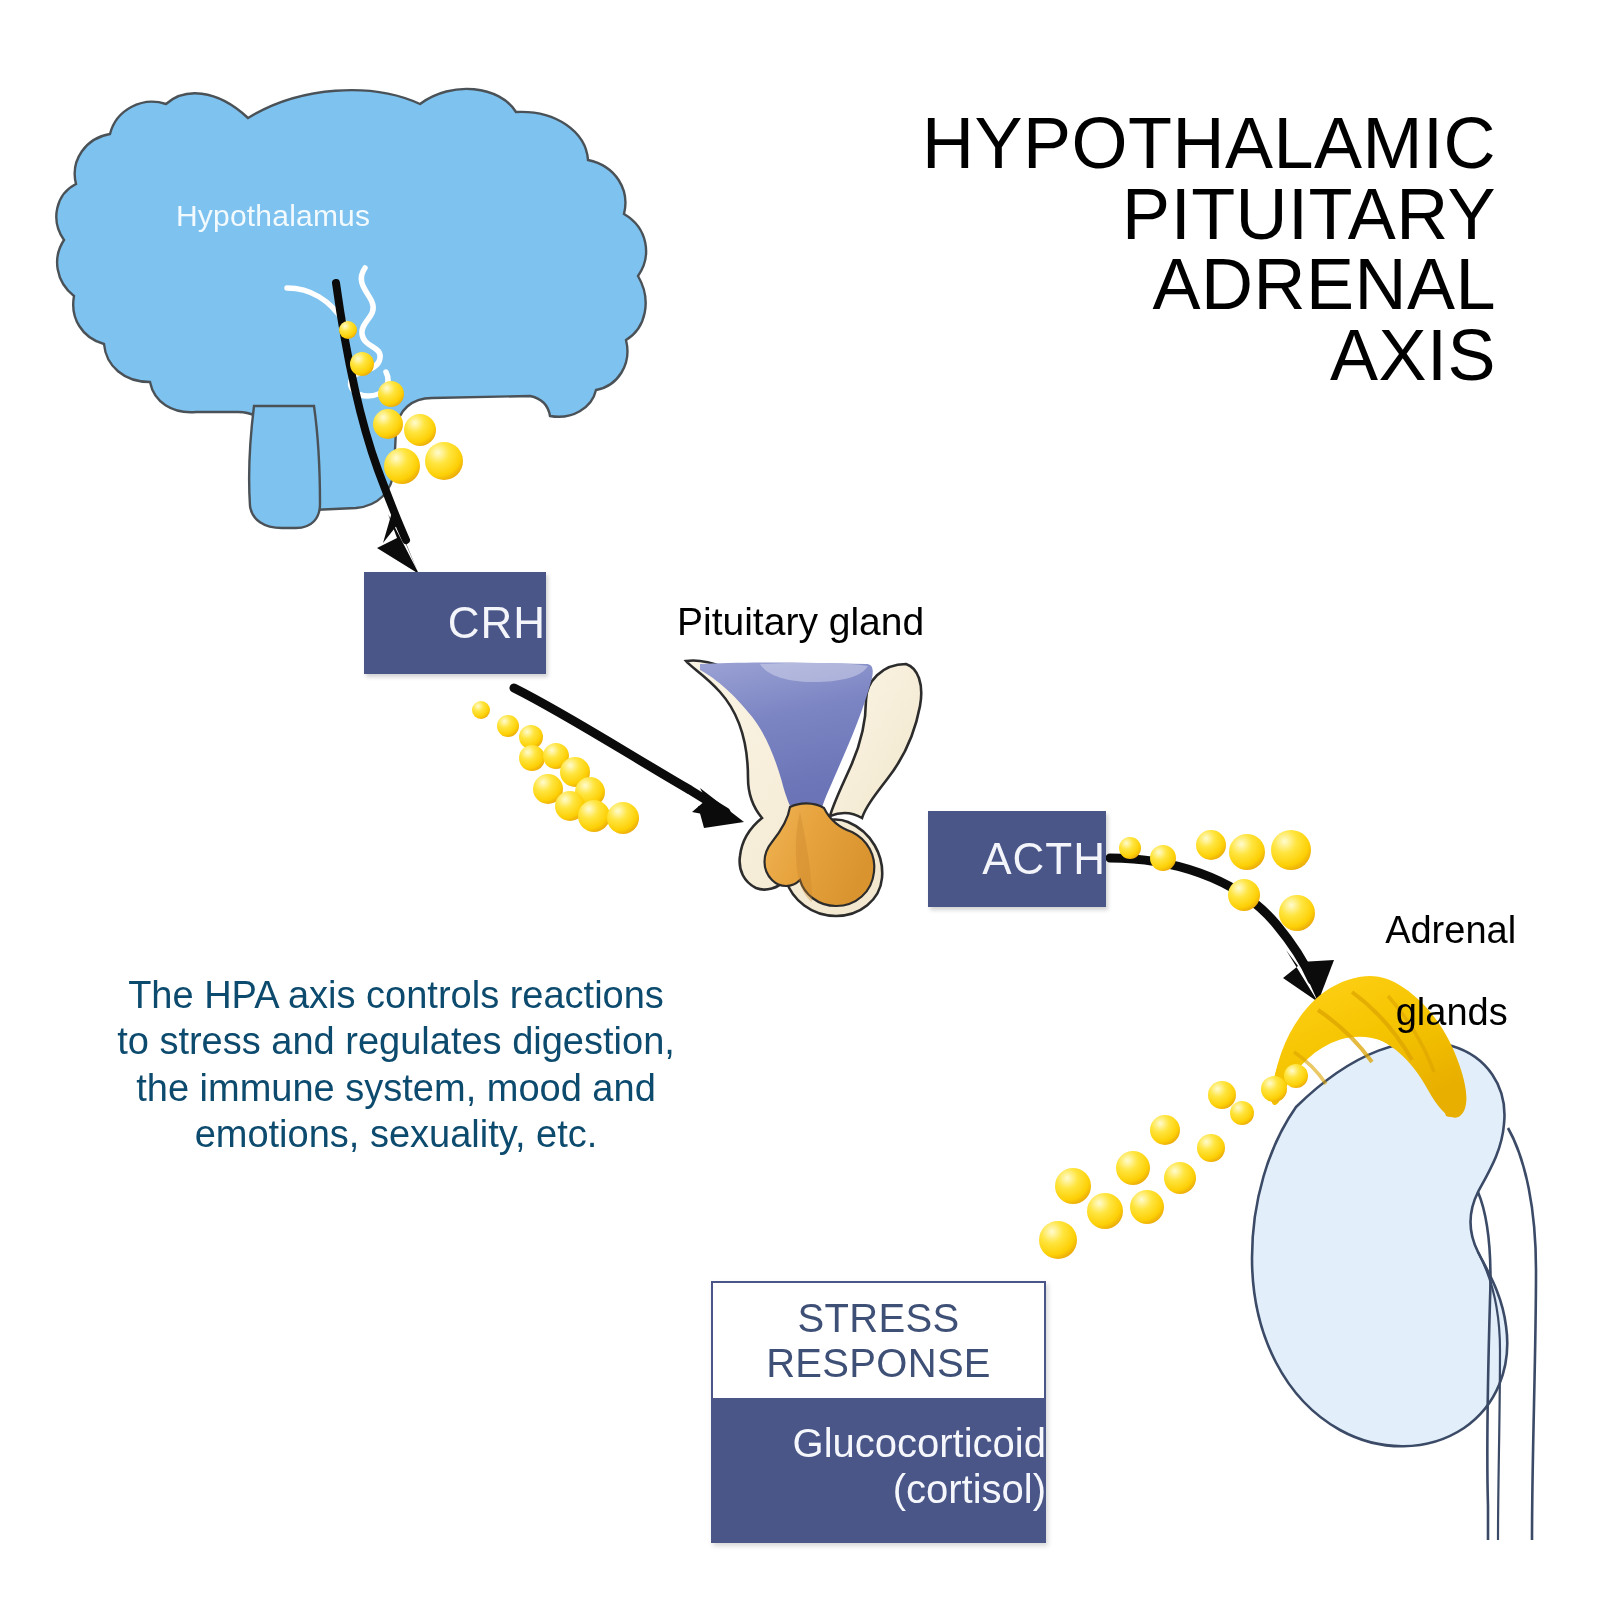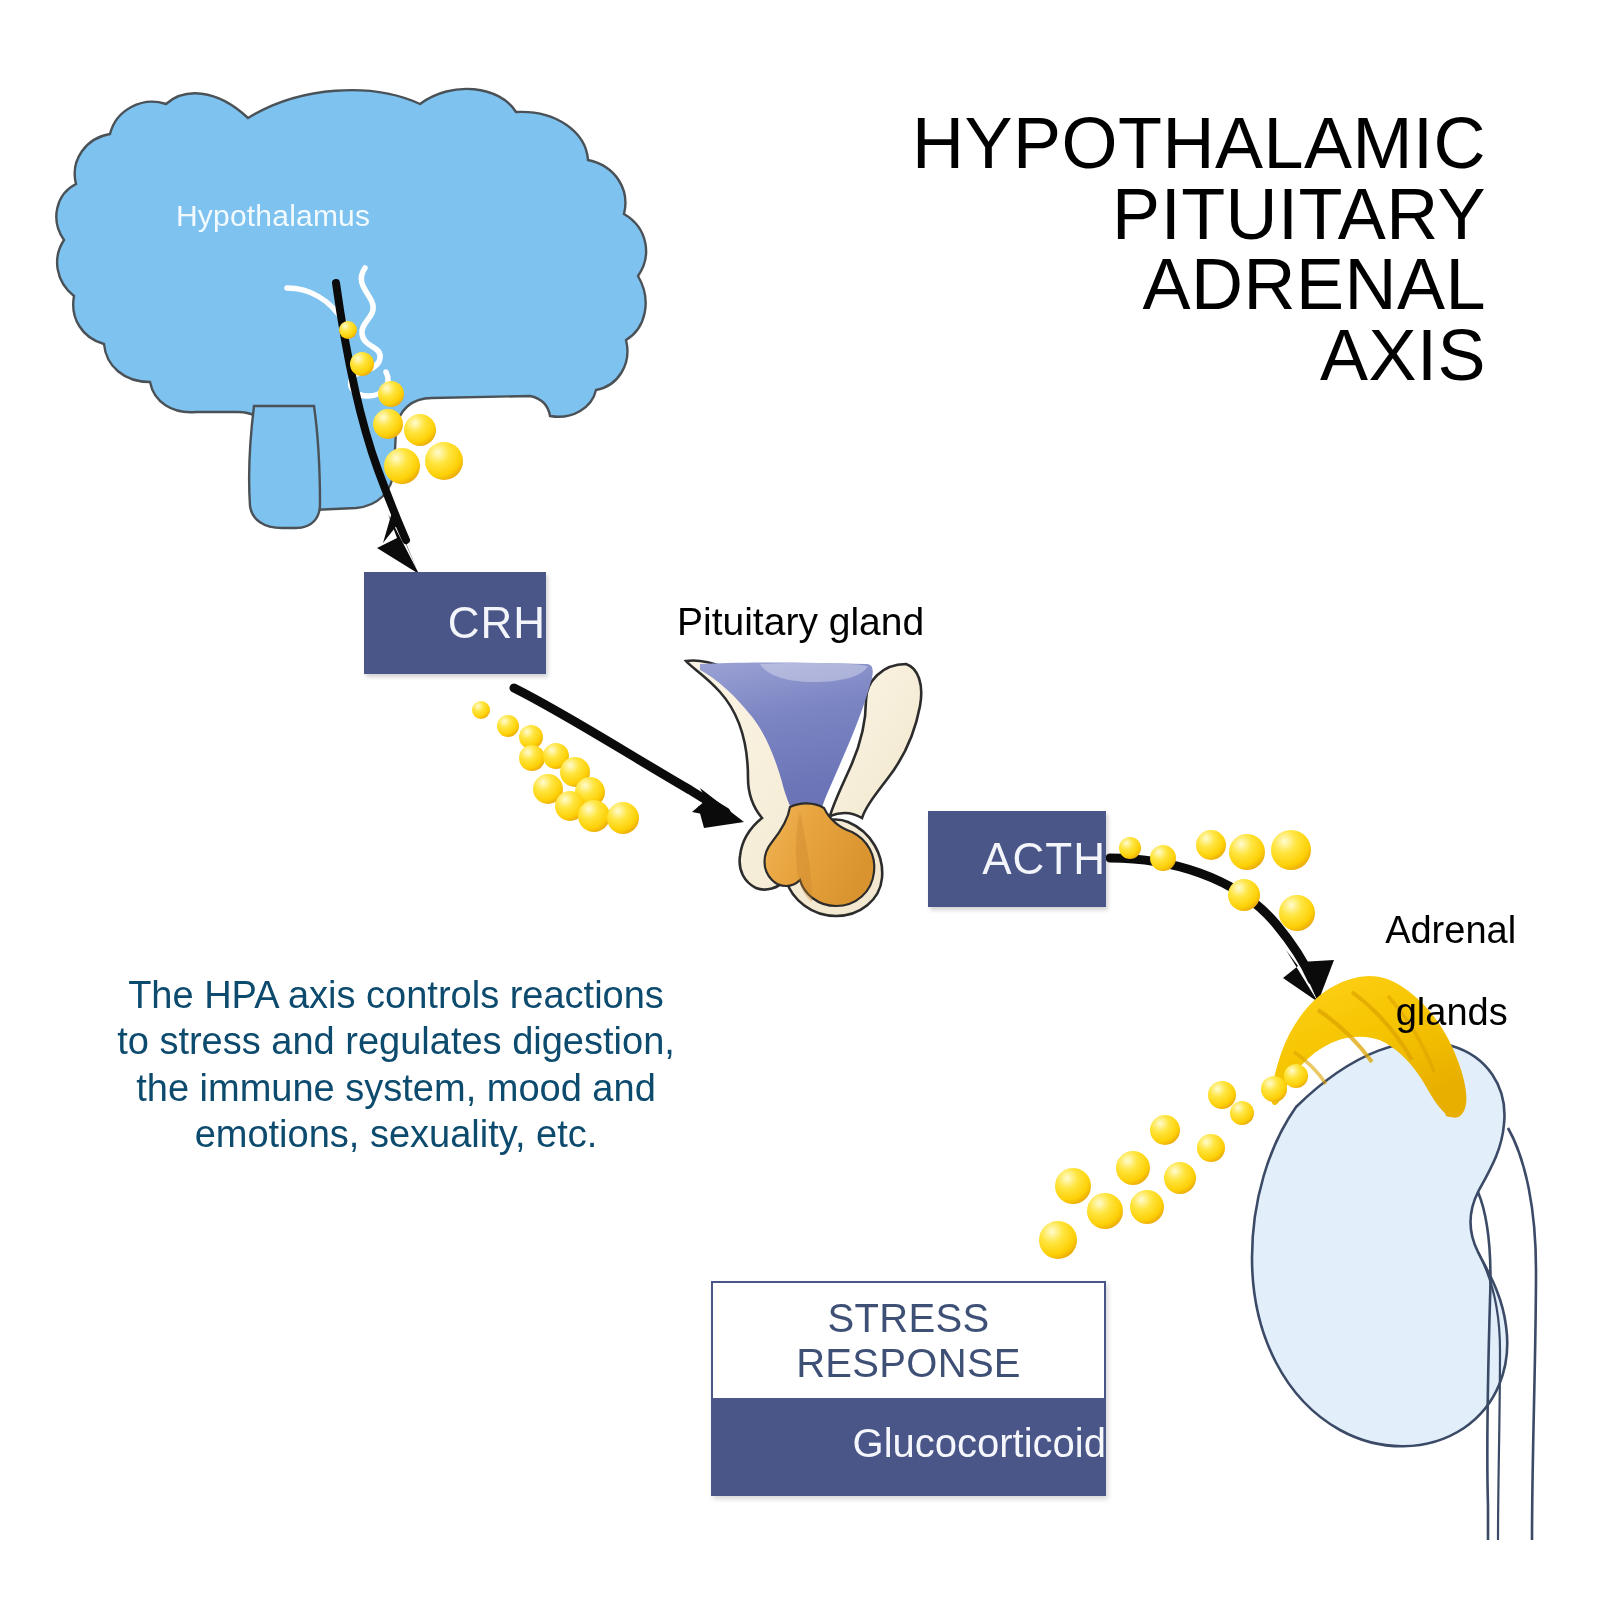--- a/index.html
+++ b/index.html
@@ -24,21 +24,21 @@
   #art {
     position: absolute;
     left: 0; top: 0;
     width: 1600px;
     height: 1600px;
   }
 
   
   .title-block {
     position: absolute;
-    right: 114px;
+    right: 104px;
     top: 108px;
     width: 760px;
     text-align: right;
     line-height: 0.98;
   }
   .title-line {
     display: block;
     font-size: 72px;
     letter-spacing: 0.5px;
     color: #000000;
@@ -110,21 +110,21 @@
     font-size: 38px;
     line-height: 1.22;
   }
   #description .dline { display: block; white-space: nowrap; }
 
   
   #stress-panel {
     position: absolute;
     left: 711px;
     top: 1281px;
-    width: 395px;
+    width: 335px;
     box-shadow: 2px 3px 5px rgba(0,0,0,0.16);
   }
   #stress-header {
     background: #ffffff;
     border: 2px solid #4a5687;
     border-bottom: none;
     color: #3f5077;
     font-size: 40px;
     text-align: center;
     padding: 13px 0 12px 0;
@@ -431,16 +431,17 @@
     <span class="dline">The HPA axis controls reactions</span>
     <span class="dline">to stress and regulates digestion,</span>
     <span class="dline">the immune system, mood and</span>
     <span class="dline">emotions, sexuality, etc.</span>
   </div>
 
   <div id="stress-panel">
     <div id="stress-header">STRESS RESPONSE</div>
     <div id="stress-body">
       <span class="sline">Glucocorticoid</span>
+      <span class="sline">(cortisol)</span>
     </div>
   </div>
 
 </div>
 
 </body></html>

